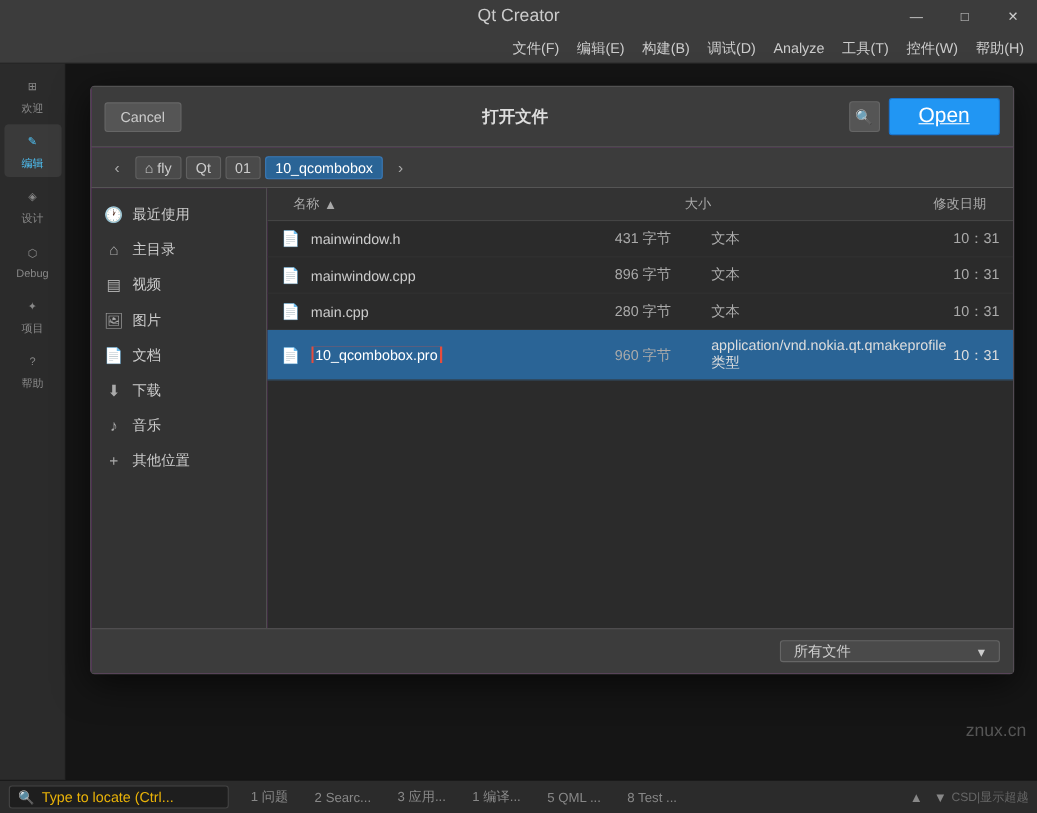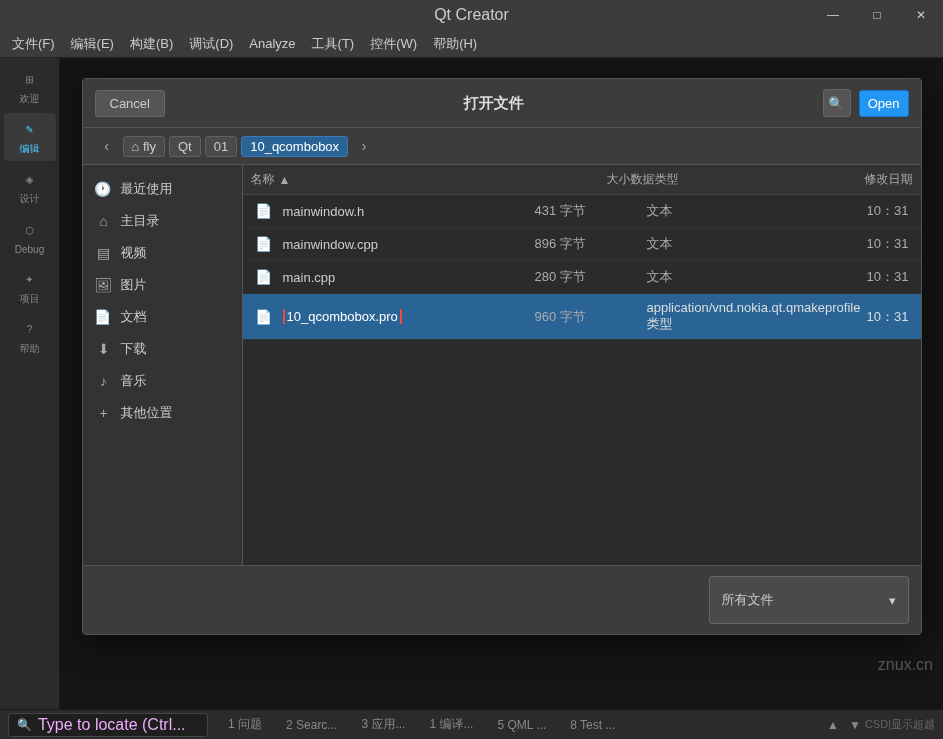--- a/index.html
+++ b/index.html
@@ -46,20 +46,21 @@
     }
 
     
     .menu-bar {
       height: 28px;
       background: #3c3c3c;
       display: flex;
       align-items: center;
       padding: 0 4px;
       border-bottom: 1px solid #222;
+      justify-content: flex-end;
     }
     .menu-item {
       padding: 4px 8px;
       color: #ccc;
       font-size: 13px;
       cursor: pointer;
       border-radius: 3px;
     }
 
     
@@ -158,27 +159,28 @@
       display: flex;
       align-items: center;
       justify-content: center;
       background: #555;
       border: 1px solid #666;
       border-radius: 3px;
       cursor: pointer;
       color: #ccc;
     }
     .open-btn {
-      padding: 5px 8px;
+      padding: 5px 26px;
       background: #2196F3;
       border: 1px solid #1976D2;
       border-radius: 3px;
       color: white;
       cursor: pointer;
-      font-size: 13px;
+      font-size: 19px;
+      text-decoration: underline;
     }
 
     
     .breadcrumb-bar {
       display: flex;
       align-items: center;
       padding: 6px 12px;
       background: #3c3c3c;
       border-bottom: 1px solid #555;
       gap: 4px;
@@ -242,21 +244,21 @@
     }
 
     
     .file-list-area {
       flex: 1;
       background: #2b2b2b;
       overflow-y: auto;
     }
     .file-list-header {
       display: flex;
-      padding: 6px 8px;
+      padding: 6px 24px;
       background: #333;
       border-bottom: 1px solid #444;
       color: #aaa;
       font-size: 12px;
       position: sticky;
       top: 0;
       align-items: flex-end;
     }
     .col-name { flex: 0 0 280px; display: flex; align-items: center; gap: 4px; cursor: pointer; }
     .col-size { flex: 0 0 100px; text-align: right; cursor: pointer; }
@@ -280,41 +282,41 @@
     .file-icon {
       width: 20px;
       height: 20px;
       margin-right: 8px;
       display: flex;
       align-items: center;
       justify-content: center;
       font-size: 14px;
     }
     .file-name { flex: 0 0 252px; white-space: nowrap; overflow: hidden; text-overflow: ellipsis; }
-    .file-size { flex: 0 0 100px; text-align: left; color: #aaa; }
+    .file-size { flex: 0 0 100px; text-align: center; color: #aaa; }
     .file-type { flex: 0 0 200px; color: #aaa; padding-left: 12px; }
     .file-date { flex: 1; text-align: right; color: #aaa; }
 
     .selected-highlight {
       border: 2px solid #e74c3c;
       border-radius: 2px;
       padding: 0 2px;
     }
 
     
     .dialog-footer {
       padding: 10px 12px;
       background: #3c3c3c;
       border-top: 1px solid #555;
       display: flex;
       align-items: center;
       justify-content: flex-end;
     }
     .file-filter-select {
-      padding: 14px 12px;
+      padding: 0 12px;
       background: #4a4a4a;
       border: 1px solid #666;
       border-radius: 3px;
       color: #ccc;
       font-size: 13px;
       width: 200px;
       cursor: pointer;
       display: flex;
       align-items: center;
       justify-content: space-between;
@@ -339,21 +341,21 @@
       align-items: center;
       gap: 6px;
       background: #1e1e1e;
       border: 1px solid #444;
       border-radius: 3px;
       padding: 2px 8px;
       width: 200px;
       margin-right: 8px;
     }
     .status-search-icon { color: #888; font-size: 12px; }
-    .status-search-text { color: #f0abfc; font-size: 16px; }
+    .status-search-text { color: #eab308; font-size: 13px; }
     .status-tab {
       padding: 4px 12px;
       color: #888;
       font-size: 12px;
       cursor: pointer;
       white-space: nowrap;
     }
     .status-spacer { flex: 1; }
     .status-arrows {
       display: flex;
@@ -500,23 +502,20 @@
           </div>
 
           <div class="file-list-area">
             <div class="file-list-header">
               <div class="col-name">
                 <span>名称</span>
                 <span>▲</span>
               </div>
               <div class="col-size">
                 <span>大小</span>
-              </div>
-              <div class="col-type">
-                <span>数据类型</span>
               </div>
               <div class="col-date">
                 <span>修改日期</span>
               </div>
             </div>
 
             <div class="file-row">
               <div class="file-icon">📄</div>
               <div class="file-name">mainwindow.h</div>
               <div class="file-size">431 字节</div>

